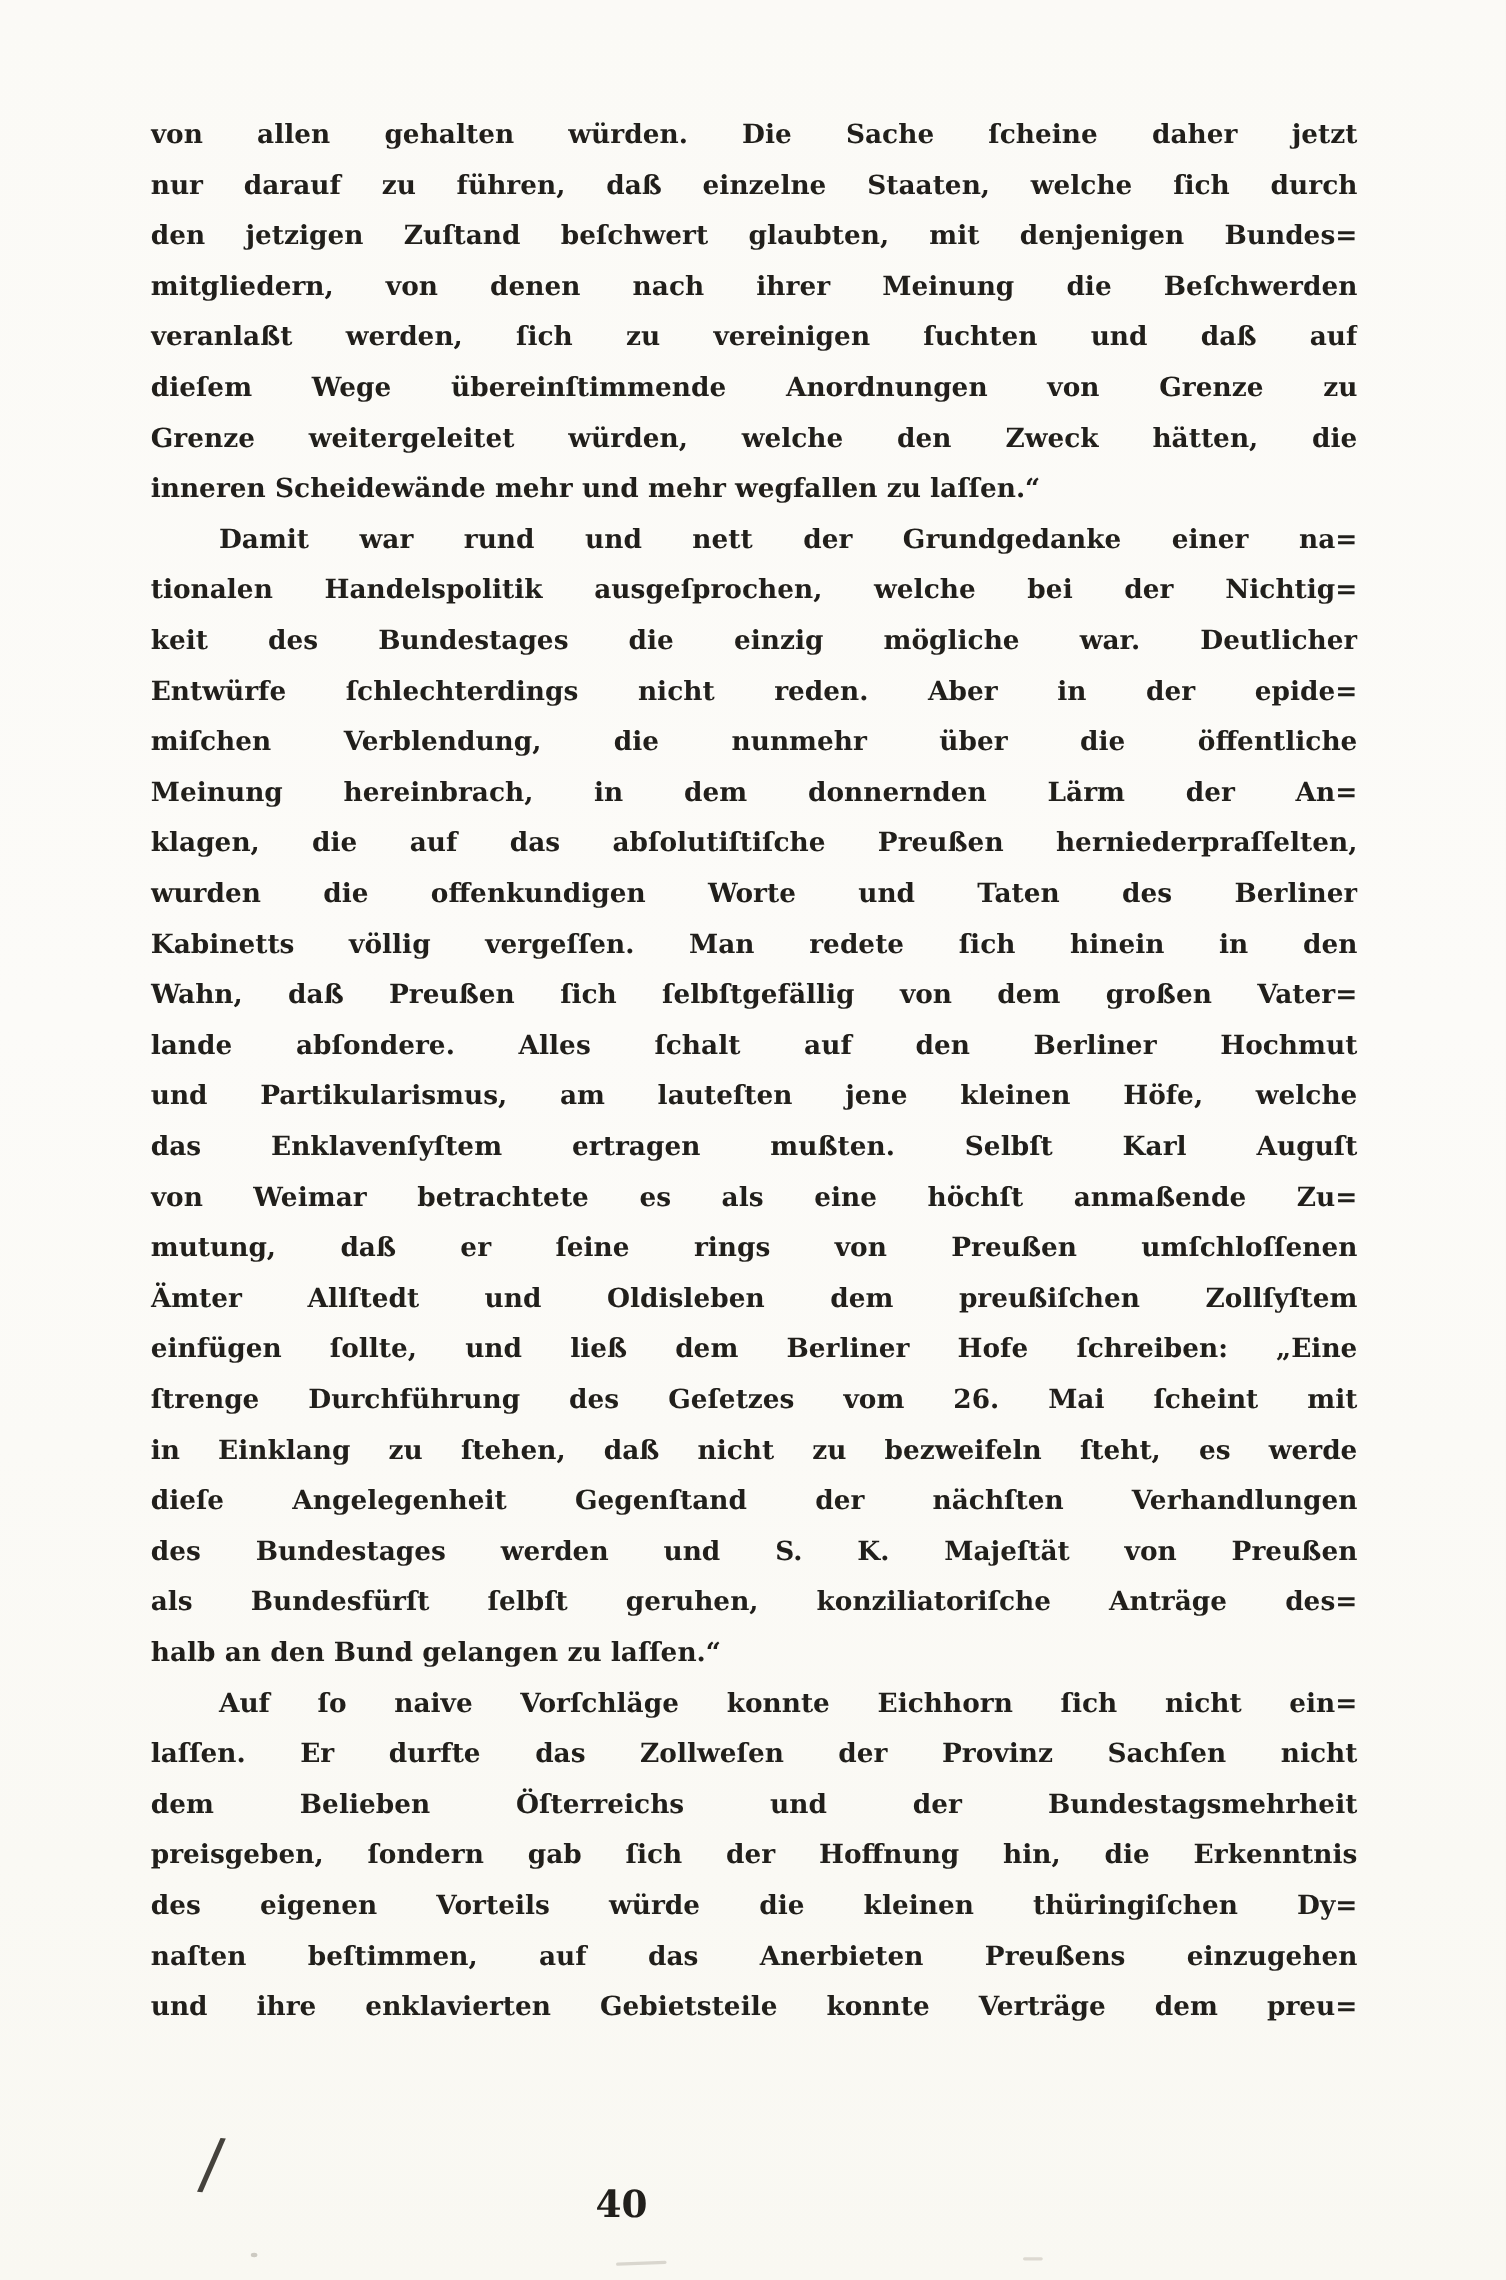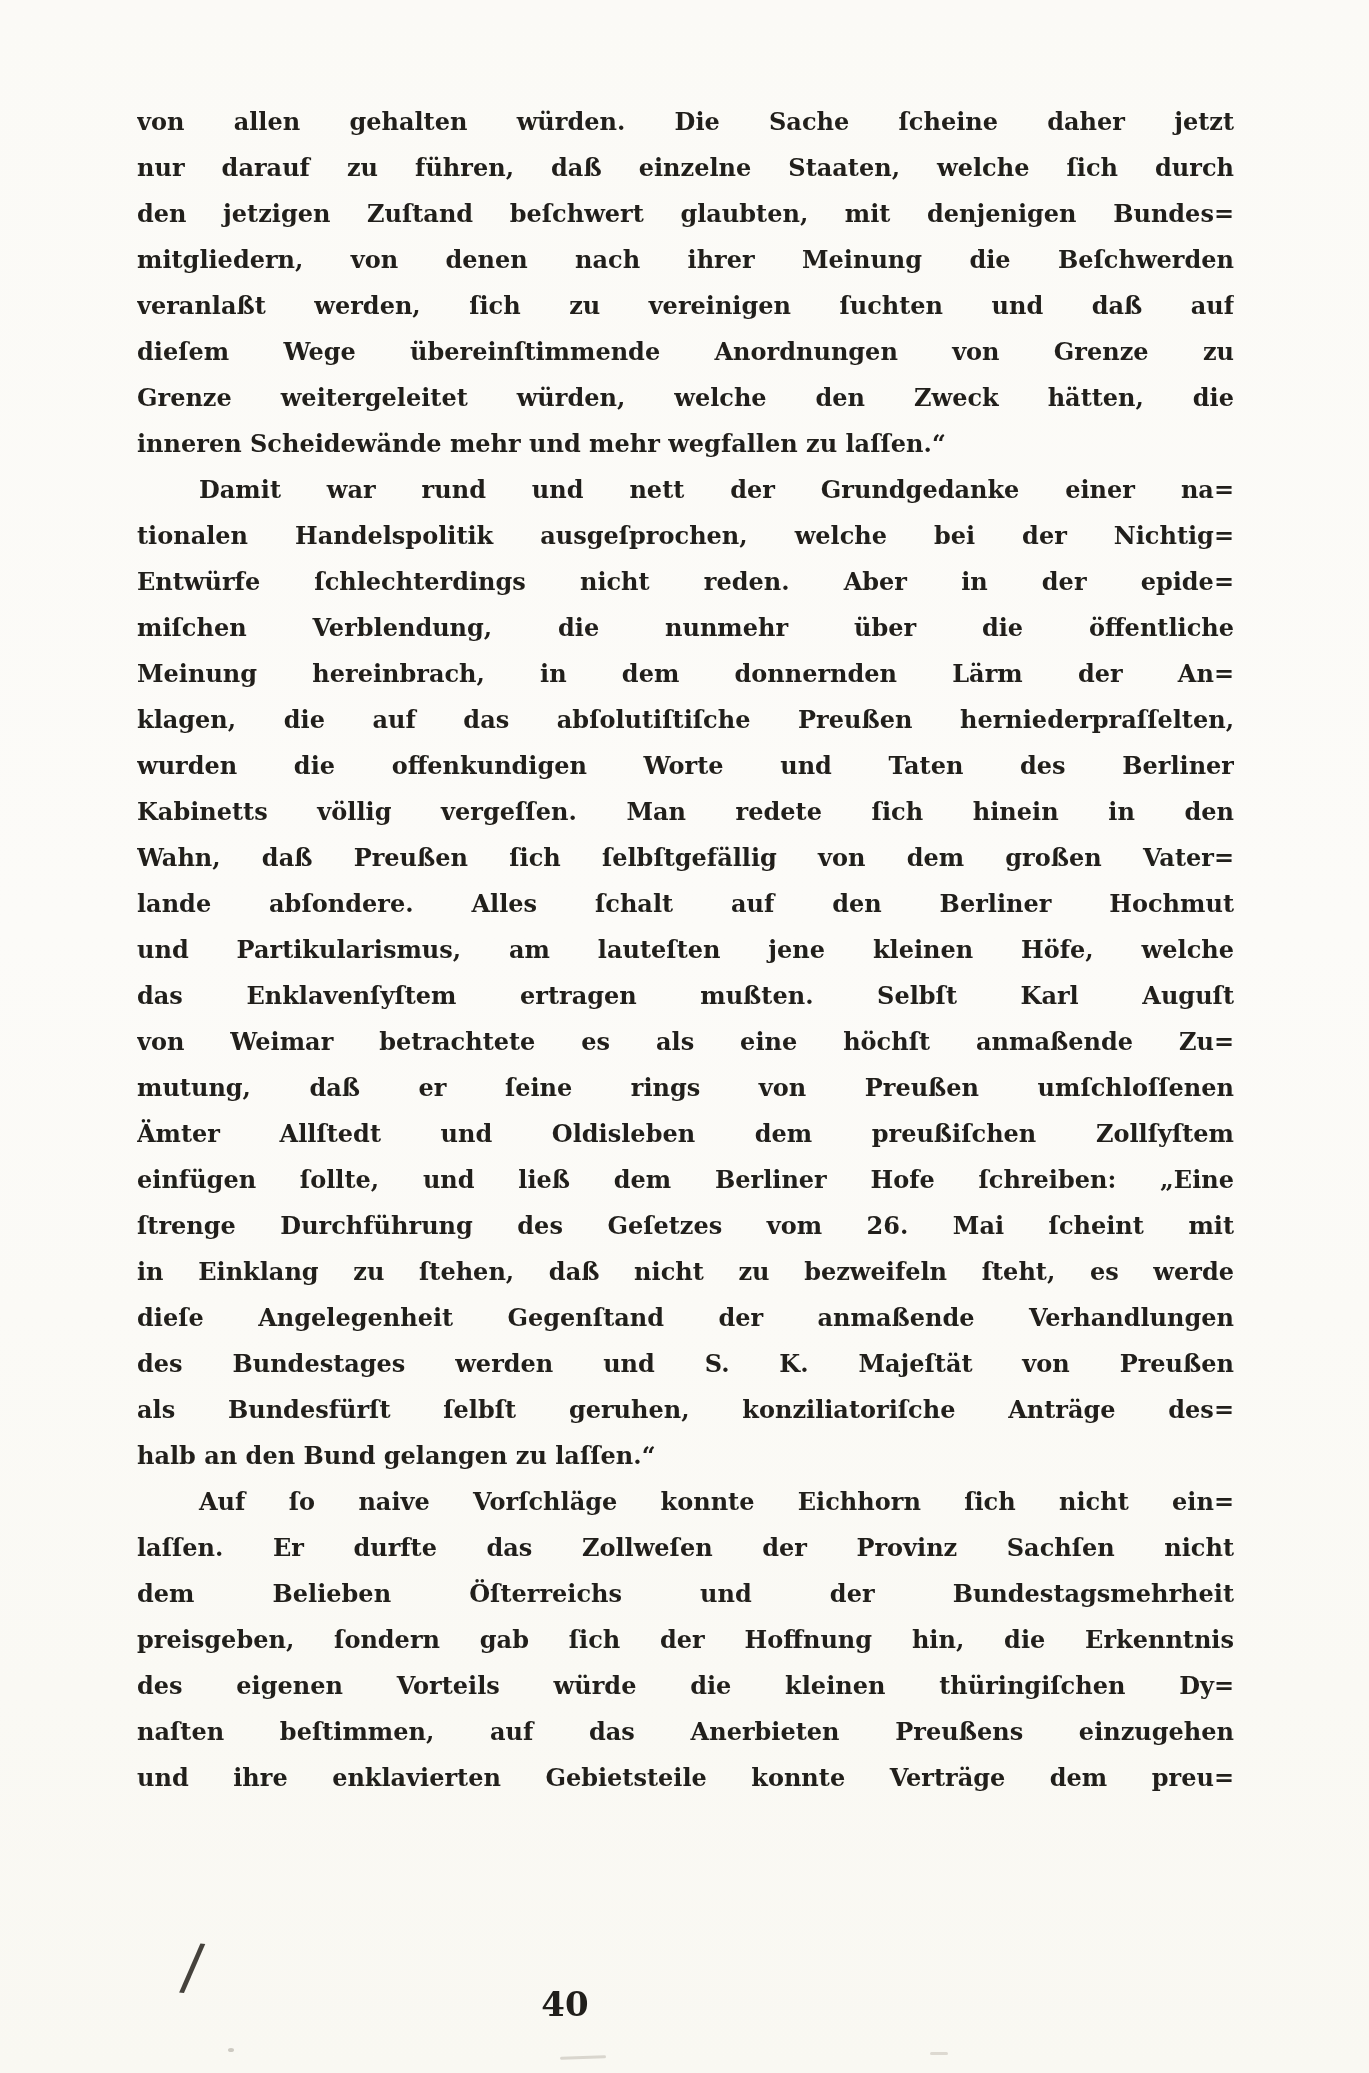--- a/index.html
+++ b/index.html
@@ -93,37 +93,38 @@
         <div class="line">den jetzigen Zuſtand beſchwert glaubten, mit denjenigen Bundes=</div>
         <div class="line">mitgliedern, von denen nach ihrer Meinung die Beſchwerden</div>
         <div class="line">veranlaßt werden, ſich zu vereinigen ſuchten und daß auf</div>
         <div class="line">dieſem Wege übereinſtimmende Anordnungen von Grenze zu</div>
         <div class="line">Grenze weitergeleitet würden, welche den Zweck hätten, die</div>
         <div class="line no-justify">inneren Scheidewände mehr und mehr wegfallen zu laſſen.“</div>
       </div>
       <div class="paragraph">
         <div class="line indent">Damit war rund und nett der Grundgedanke einer na=</div>
         <div class="line">tionalen Handelspolitik ausgeſprochen, welche bei der Nichtig=</div>
+        <div class="line">keit des Bundestages die einzig mögliche war.  Deutlicher</div>
         <div class="line">Entwürfe ſchlechterdings nicht reden.  Aber in der epide=</div>
         <div class="line">miſchen Verblendung, die nunmehr über die öffentliche</div>
         <div class="line">Meinung hereinbrach, in dem donnernden Lärm der An=</div>
         <div class="line">klagen, die auf das abſolutiſtiſche Preußen herniederpraſſelten,</div>
         <div class="line">wurden die offenkundigen Worte und Taten des Berliner</div>
         <div class="line">Kabinetts völlig vergeſſen.  Man redete ſich hinein in den</div>
         <div class="line">Wahn, daß Preußen ſich ſelbſtgefällig von dem großen Vater=</div>
         <div class="line">lande abſondere.  Alles ſchalt auf den Berliner Hochmut</div>
         <div class="line">und Partikularismus, am lauteſten jene kleinen Höfe, welche</div>
         <div class="line">das Enklavenſyſtem ertragen mußten.  Selbſt Karl Auguſt</div>
         <div class="line">von Weimar betrachtete es als eine höchſt anmaßende Zu=</div>
         <div class="line">mutung, daß er ſeine rings von Preußen umſchloſſenen</div>
         <div class="line">Ämter Allſtedt und Oldisleben dem preußiſchen Zollſyſtem</div>
         <div class="line">einfügen ſollte, und ließ dem Berliner Hofe ſchreiben: „Eine</div>
         <div class="line">ſtrenge Durchführung des Geſetzes vom 26. Mai ſcheint mit</div>
         <div class="line">in Einklang zu ſtehen, daß nicht zu bezweifeln ſteht, es werde</div>
-        <div class="line">dieſe Angelegenheit Gegenſtand der anmaßende Verhandlungen</div>
+        <div class="line">dieſe Angelegenheit Gegenſtand der nächſten Verhandlungen</div>
         <div class="line">des Bundestages werden und S. K. Majeſtät von Preußen</div>
         <div class="line">als Bundesfürſt ſelbſt geruhen, konziliatoriſche Anträge des=</div>
         <div class="line no-justify">halb an den Bund gelangen zu laſſen.“</div>
       </div>
       <div class="paragraph">
         <div class="line indent">Auf ſo naive Vorſchläge konnte Eichhorn ſich nicht ein=</div>
         <div class="line">laſſen.  Er durfte das Zollweſen der Provinz Sachſen nicht</div>
         <div class="line">dem Belieben Öſterreichs und der Bundestagsmehrheit</div>
         <div class="line">preisgeben, ſondern gab ſich der Hoffnung hin, die Erkenntnis</div>
         <div class="line">des eigenen Vorteils würde die kleinen thüringiſchen Dy=</div>

